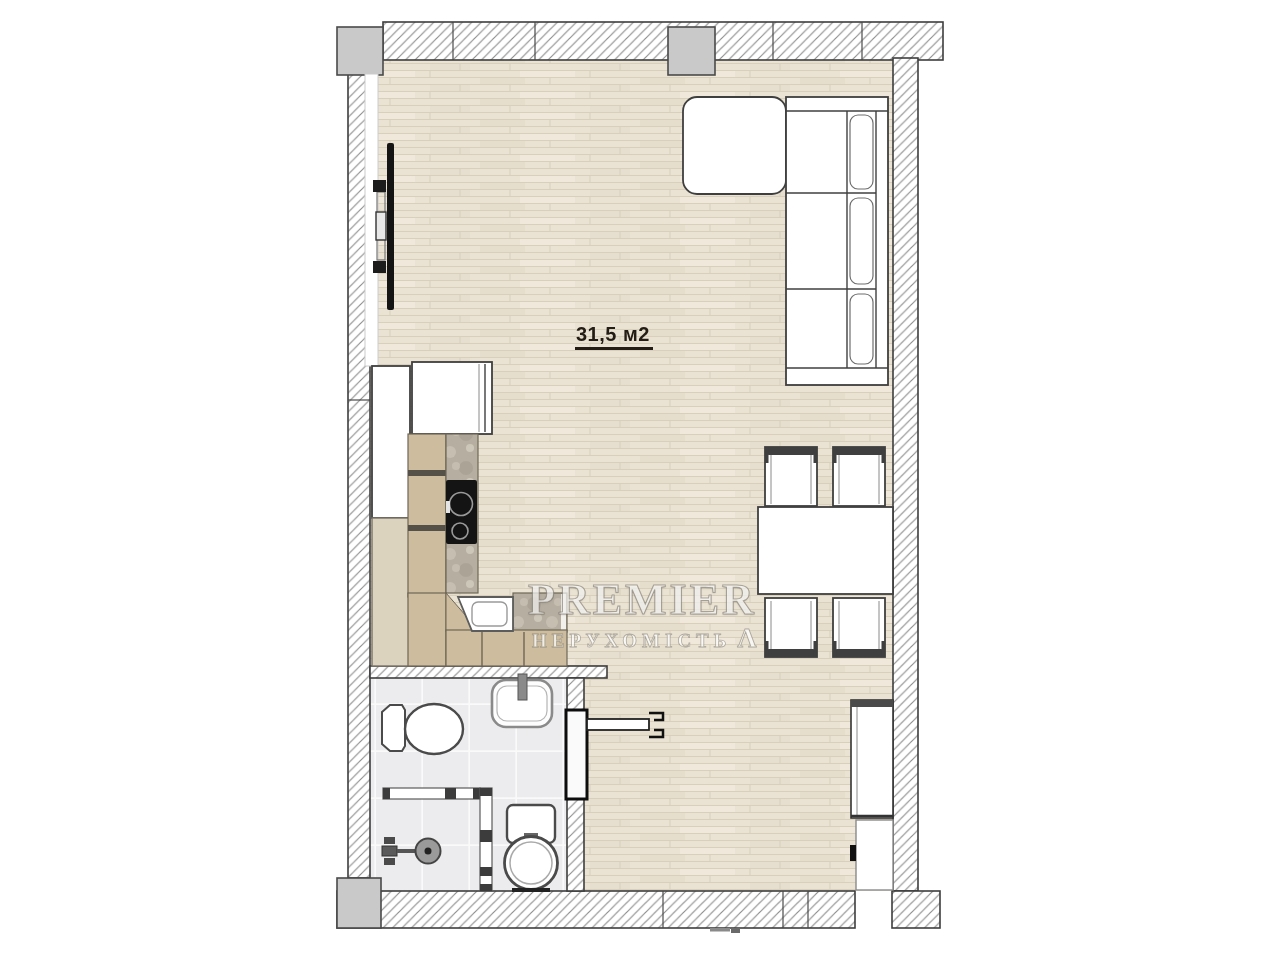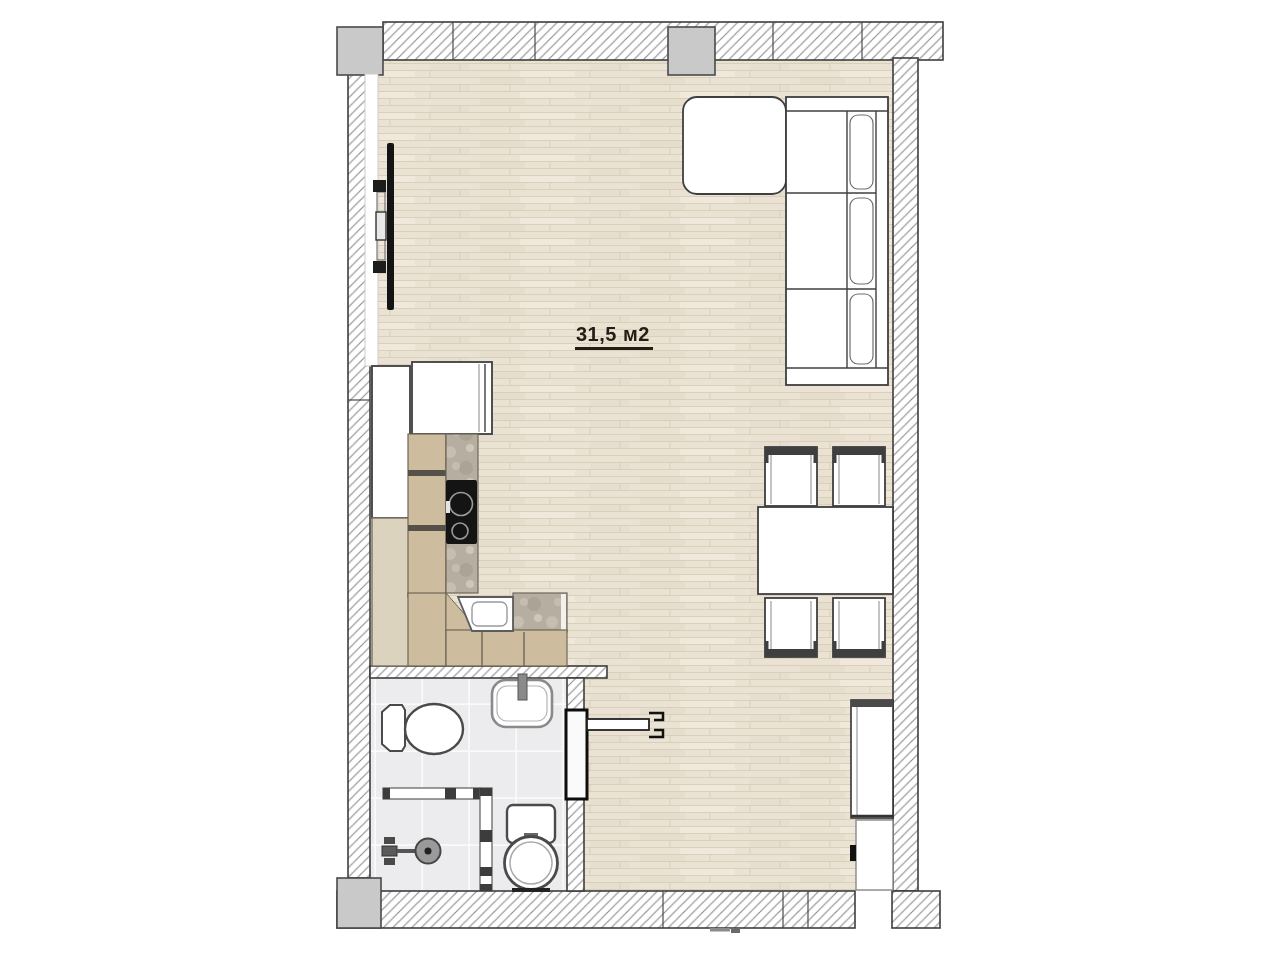--- a/index.html
+++ b/index.html
@@ -279,13 +279,20 @@
       <rect x="851" y="700" width="42" height="7" fill="#4a4a4a"></rect>
       <line x1="857" y1="707" x2="857" y2="816" class="line-soft"></line>
       <line x1="851" y1="816" x2="893" y2="816" stroke="#333" stroke-width="2.4"></line>
       <rect x="856" y="820" width="37" height="70" fill="#ffffff" stroke="#8a8a8a" stroke-width="1.4"></rect>
       <rect x="850" y="845" width="6" height="16" fill="#111"></rect>
     </g>
   </svg>
 
   <div class="overlay-label">31,5 м2</div>
 
+  <div class="watermark">
+    <div class="brand">PREMIER</div>
+    <div class="tagline-row">
+      <span class="tagline">НЕРУХОМІСТЬ</span>
+      <span class="glyph">Λ</span>
+    </div>
+  </div>
 </div>
 
 </body></html>

